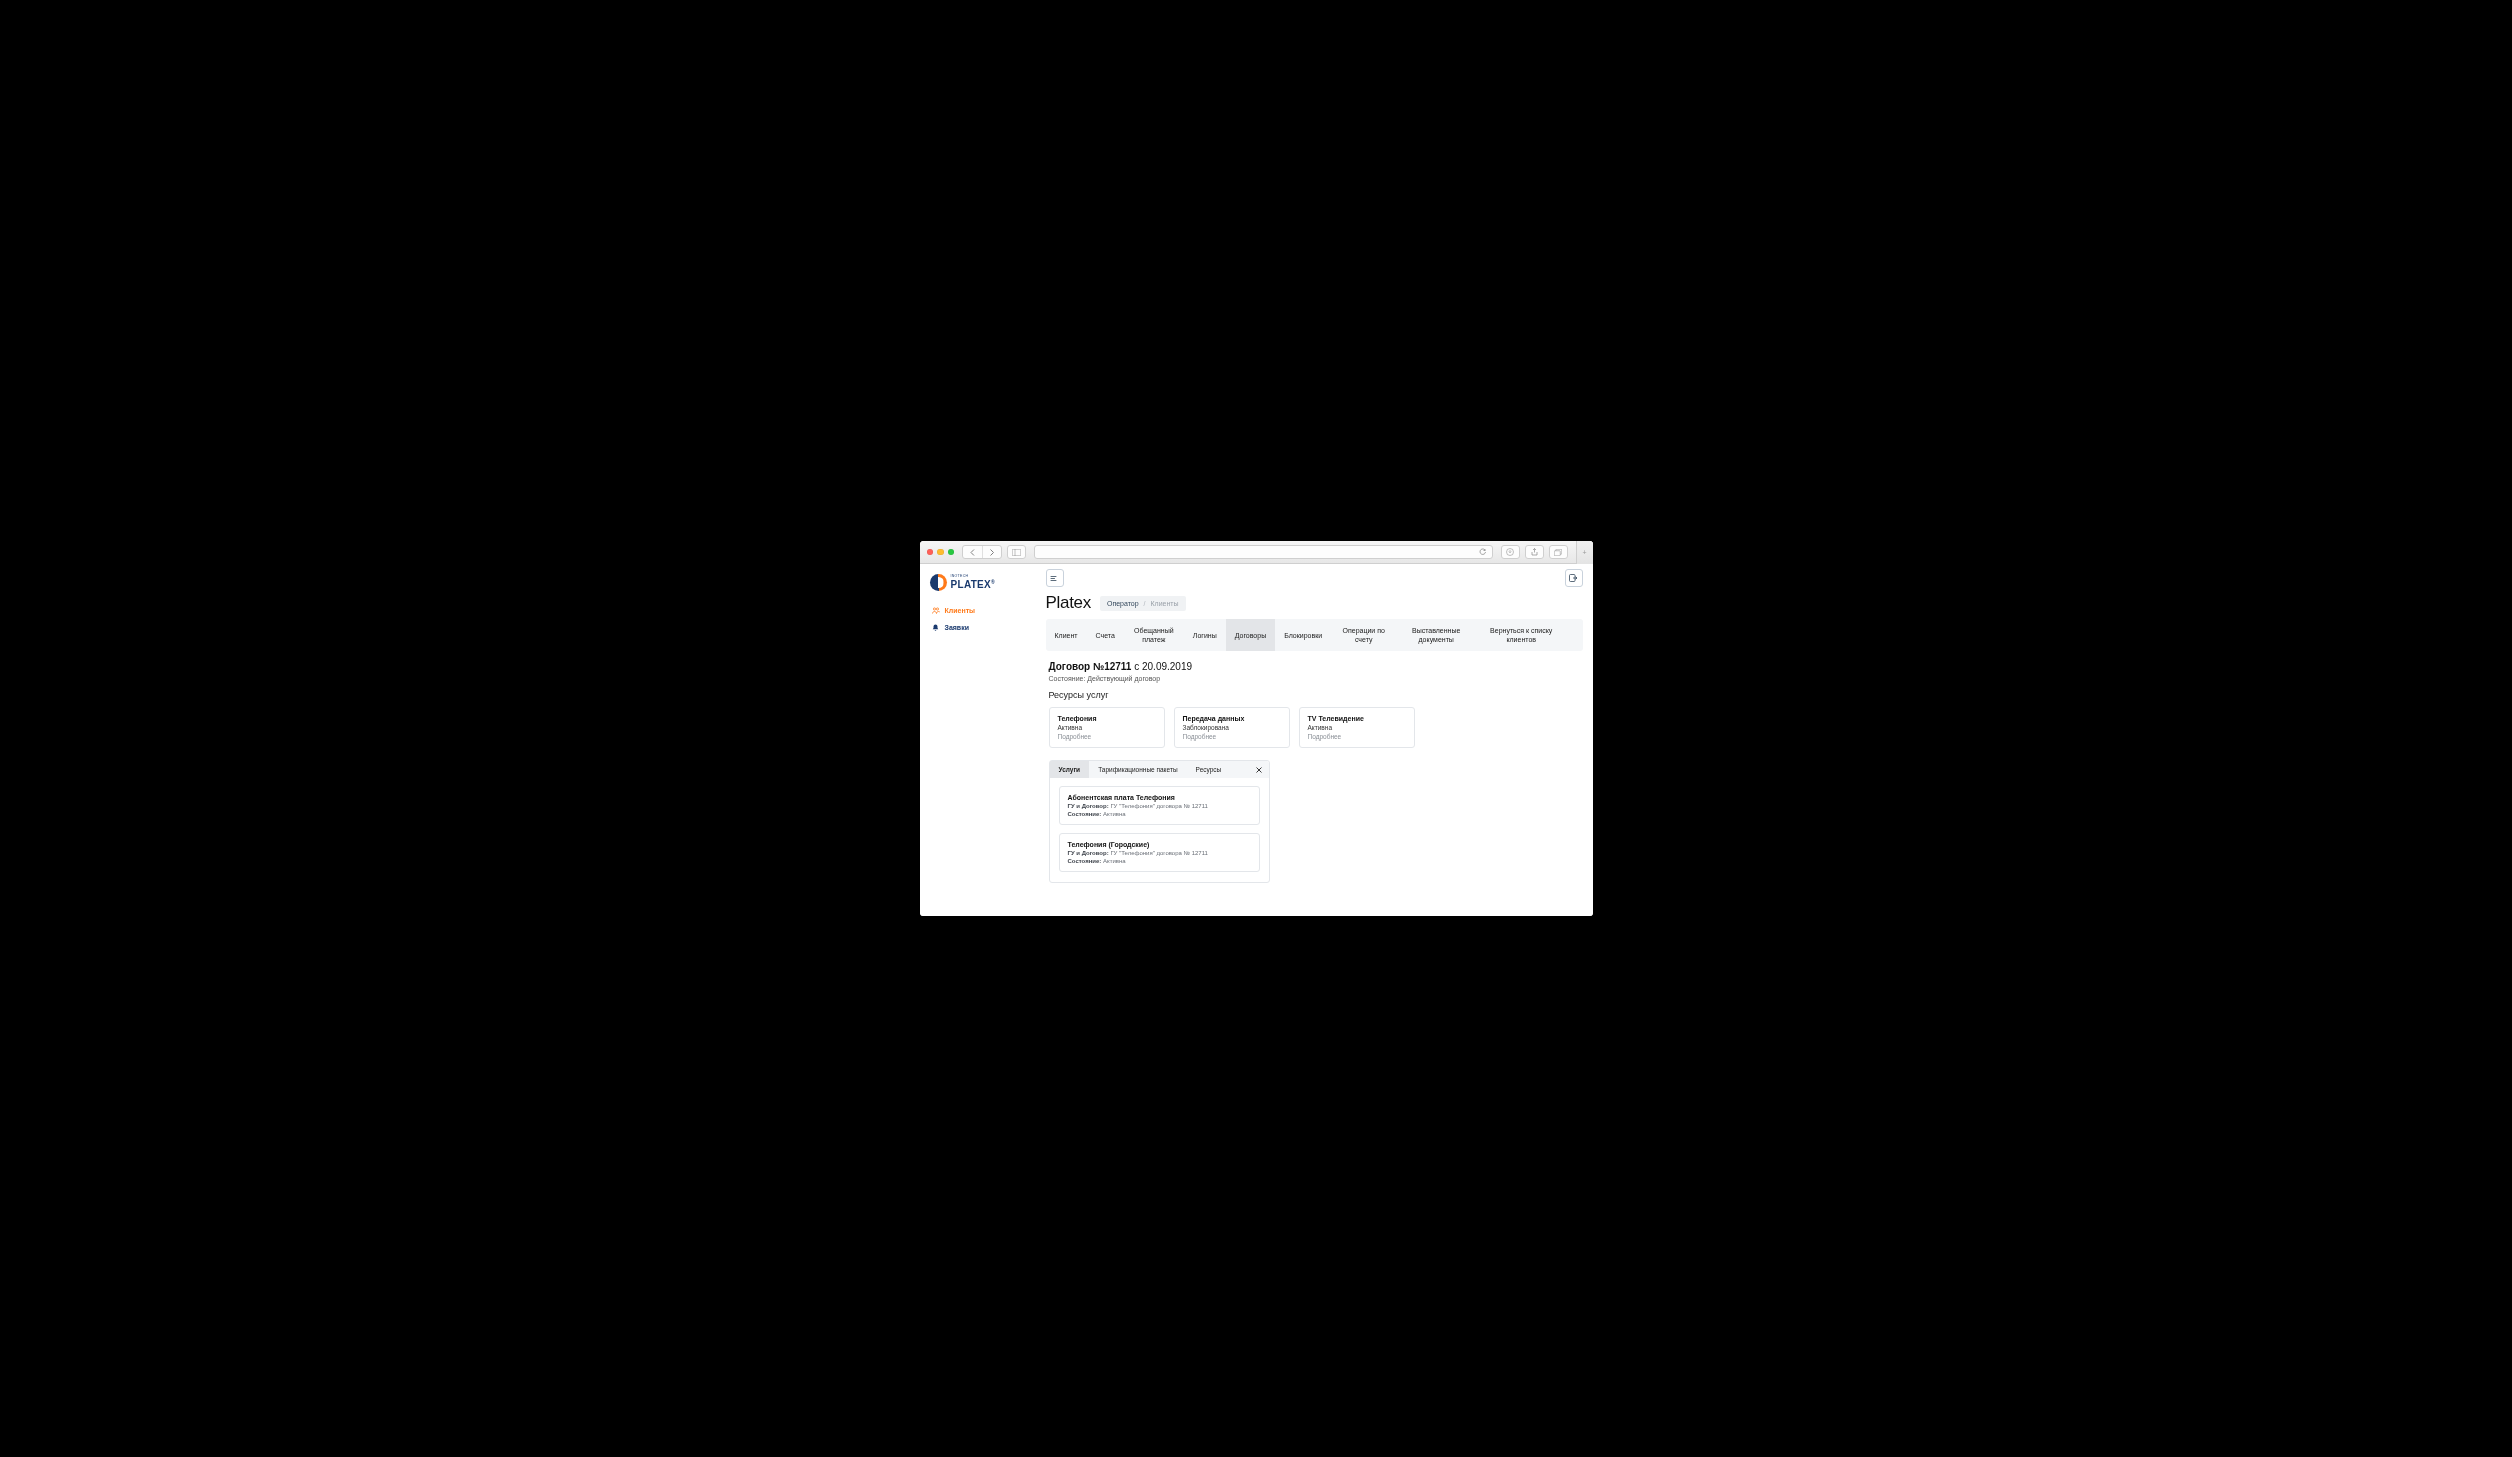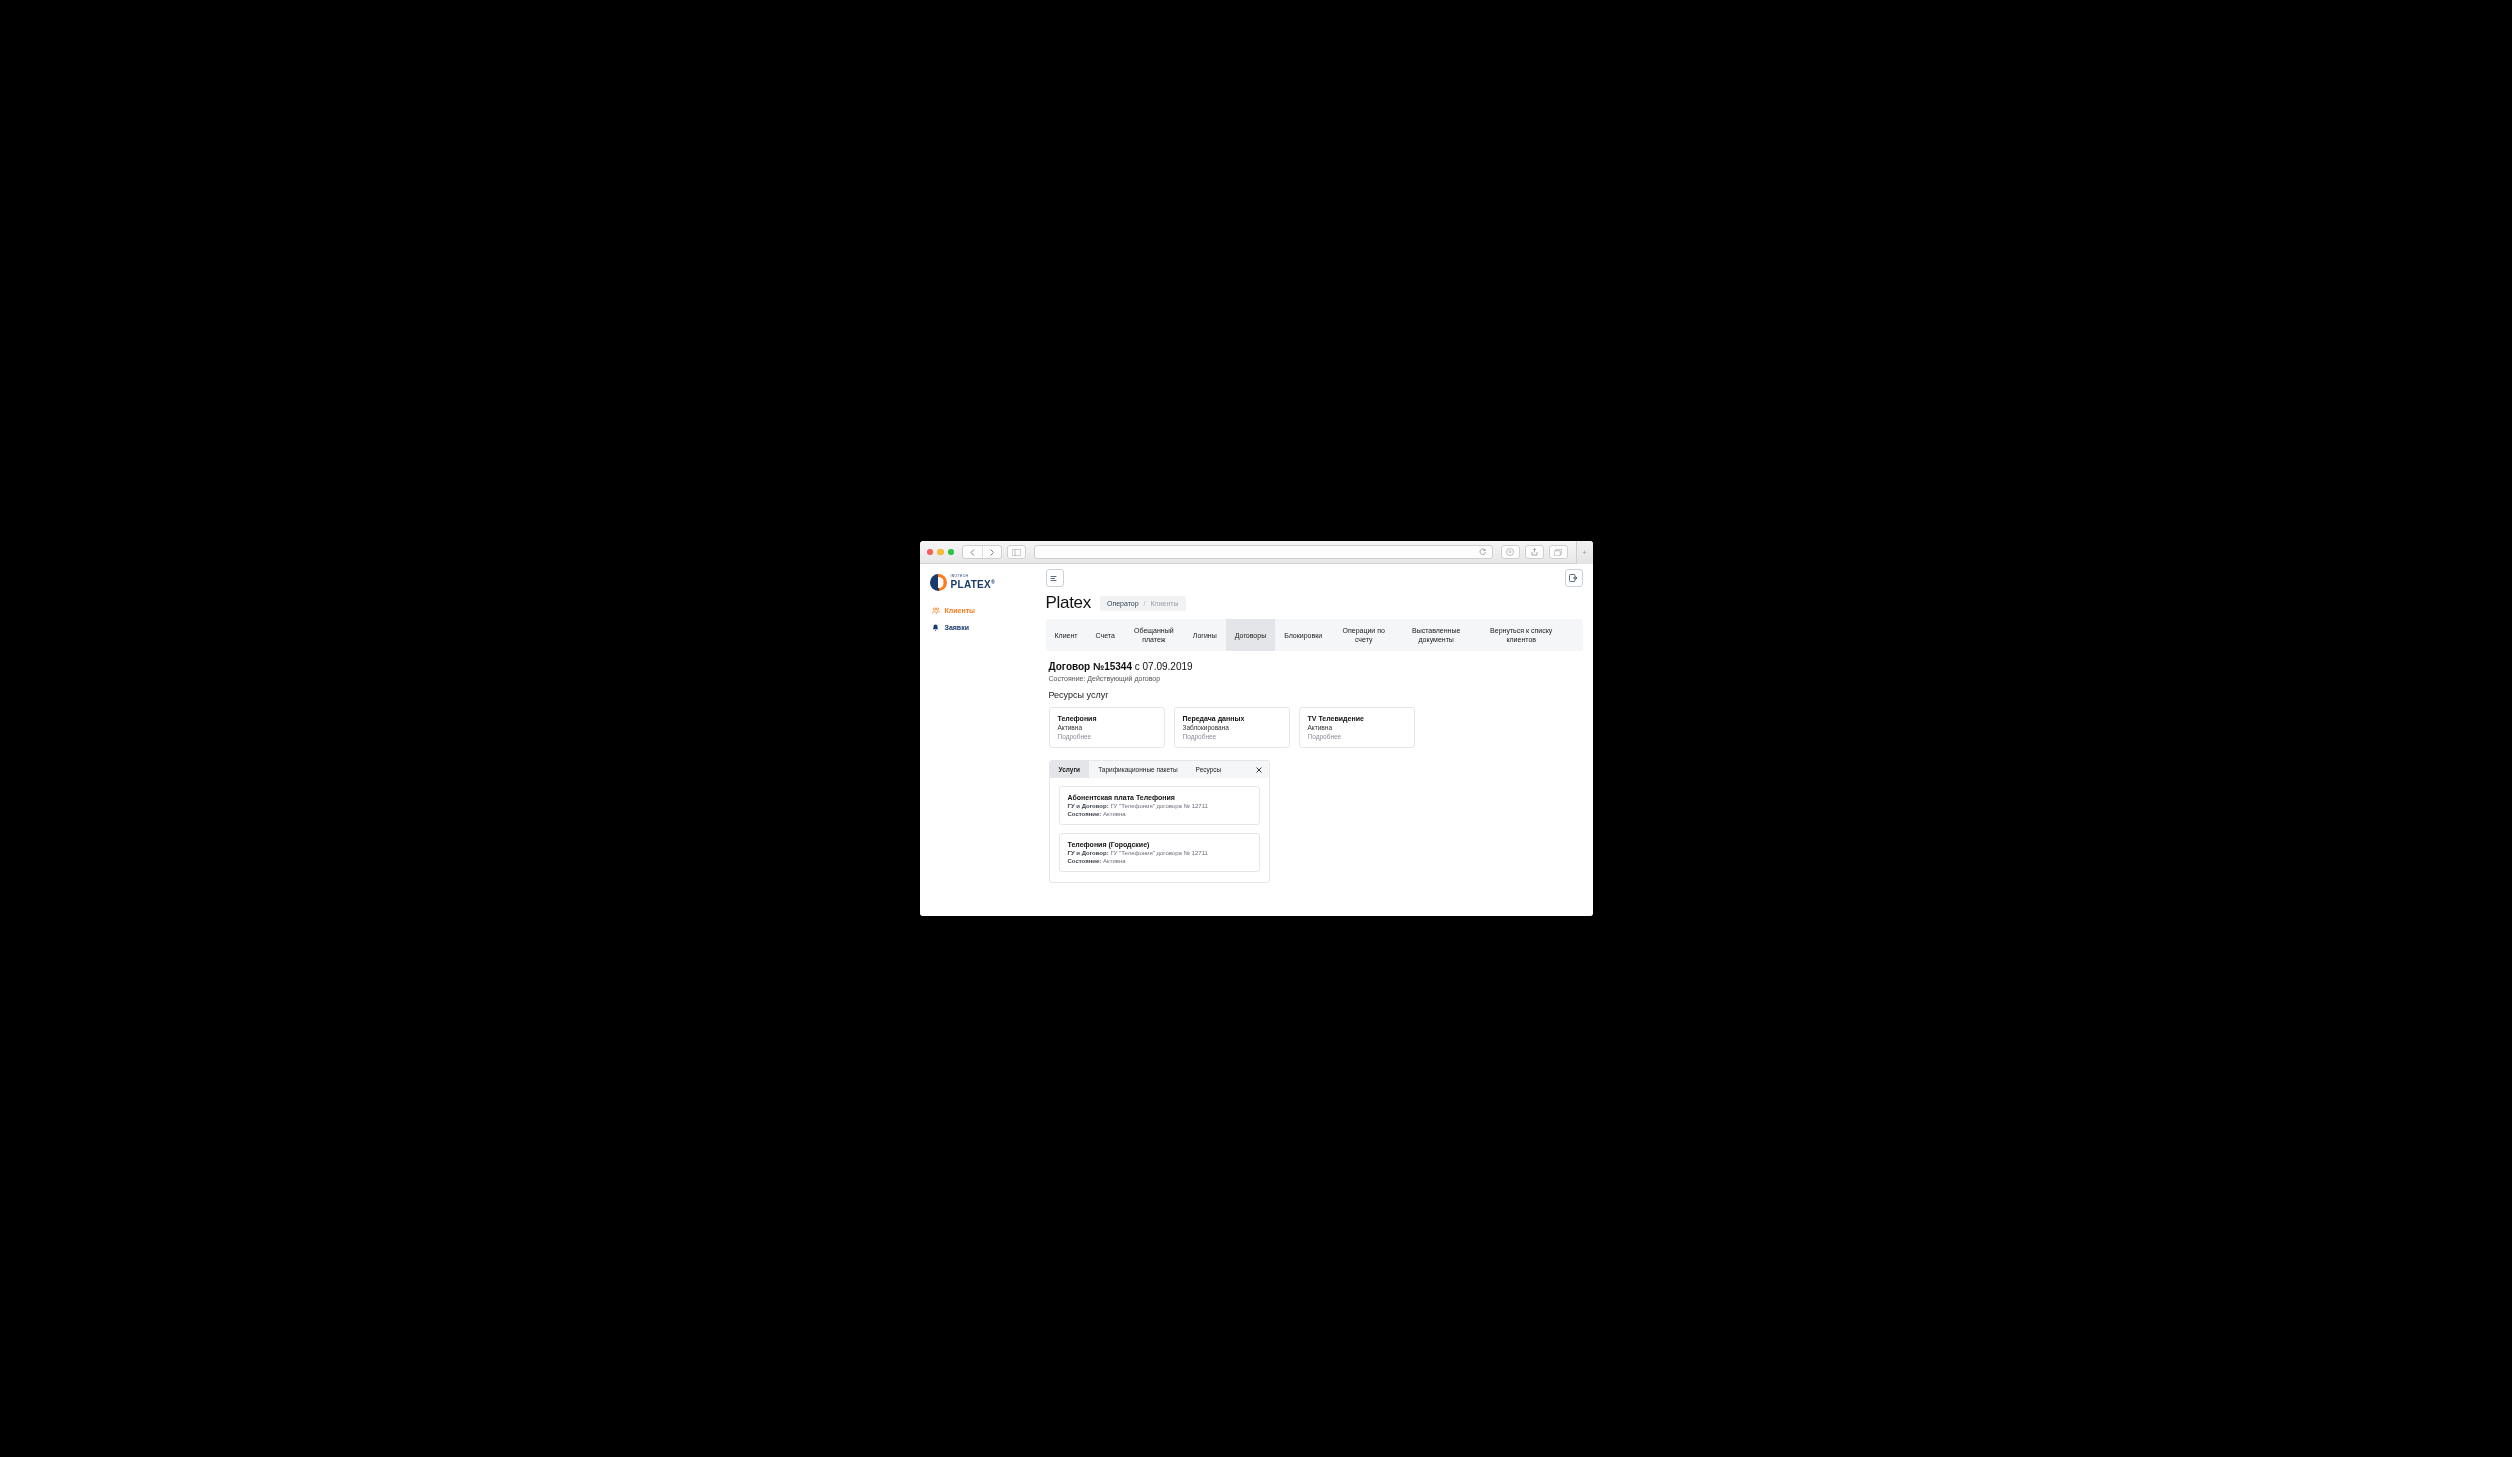--- a/index.html
+++ b/index.html
@@ -282,22 +282,22 @@
         <div class="ct">Логины</div>
         <div class="ct active">Договоры</div>
         <div class="ct">Блокировки</div>
         <div class="ct" style="max-width:65px">Операции по счету</div>
         <div class="ct wide" style="max-width:80px">Выставленные документы</div>
         <div class="ct wide" style="max-width:90px">Вернуться к списку клиентов</div>
       </nav>
 
       <section class="content" style="padding-left:3px">
         <div class="contract-line">
-          <b><span>Договор</span> <span>№15344</span></b>
-          <span>с</span> <span>07.09.2019</span>
+          <b><span>Договор</span> <span>№12711</span></b>
+          <span>с</span> <span>20.09.2019</span>
         </div>
         <div class="status-line">
           <span>Состояние:</span> <span>Действующий договор</span>
         </div>
         <div class="section-title">Ресурсы услуг</div>
 
         <div class="cards">
           <div class="card">
             <h4>Телефония</h4>
             <div class="st">Активна</div>

